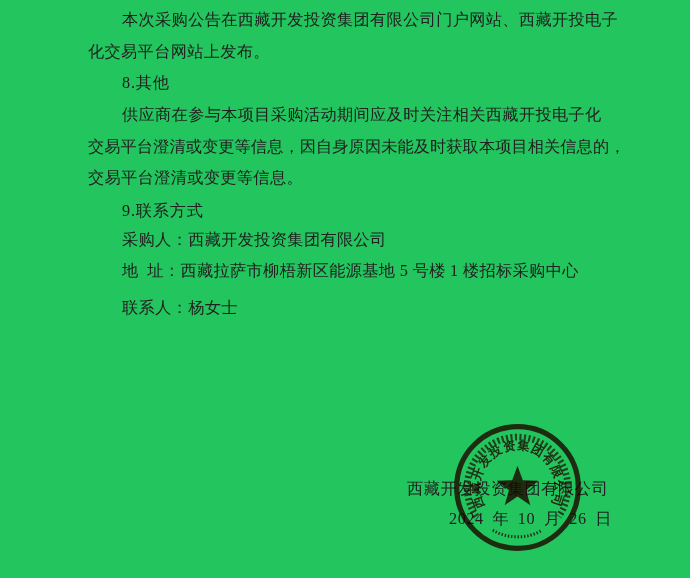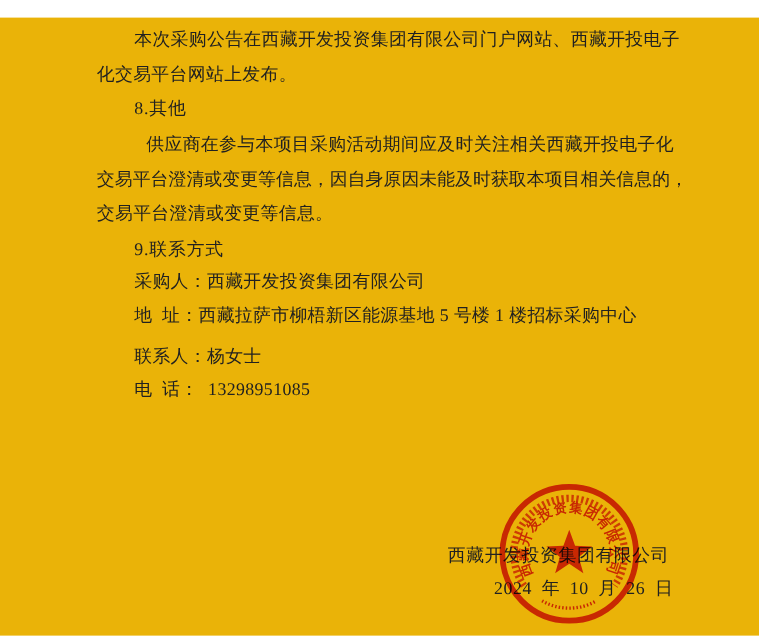--- a/index.html
+++ b/index.html
@@ -4,21 +4,21 @@
 <style>
   html, body { margin: 0; padding: 0; }
   body {
     width: 690px; height: 578px;
     background: #ffffff;
     font-family: "Liberation Serif", "DejaVu Serif", serif;
     color: #212121;
     position: relative;
     overflow: hidden;
   }
-  .page { position: absolute; inset: 0; background: #eab308; margin-top: 16px; }
+  .page { position: absolute; inset: 0; background: #22c55e; }
   .line {
     position: absolute;
     font-size: 16.2px;
     line-height: 20px;
     letter-spacing: 0.35px;
     white-space: pre;
   }
   .heading { font-weight: normal; letter-spacing: 0.8px; }
   .sig { letter-spacing: 0.6px; }
   .date-line { word-spacing: 4px; font-family: Liberation Serif, serif; }
@@ -37,29 +37,28 @@
 </style>
 </head>
 <body>
 
 <div class="page">
 
   <div class="line" style="left:122px; top:10px;">本次采购公告在西藏开发投资集团有限公司门户网站、西藏开投电子</div>
   <div class="line" style="left:88px; top:42px;">化交易平台网站上发布。</div>
 
   <div class="line heading" style="left:122px; top:73px;">8.其他</div>
-  <div class="line" style="left:133px; top:105px;">供应商在参与本项目采购活动期间应及时关注相关西藏开投电子化</div>
+  <div class="line" style="left:122px; top:105px;">供应商在参与本项目采购活动期间应及时关注相关西藏开投电子化</div>
   <div class="line" style="left:88px; top:137px; letter-spacing:0.1px;">交易平台澄清或变更等信息，因自身原因未能及时获取本项目相关信息的，</div>
   <div class="line" style="left:88px; top:168px;">交易平台澄清或变更等信息。</div>
 
   <div class="line heading" style="left:122px; top:201px;">9.联系方式</div>
   <div class="line" style="left:122px; top:230px;">采购人：西藏开发投资集团有限公司</div>
   <div class="line" style="left:122px; top:261px;">地  址：西藏拉萨市柳梧新区能源基地 5 号楼 1 楼招标采购中心</div>
   <div class="line" style="left:122px; top:298px;text-align:center;">联系人：杨女士</div>
-  <div class="line" style="left:122px; top:328px;">电  话：  13298951085</div>
 
   <div class="line sig" style="left:407px; top:479px;">西藏开发投资集团有限公司</div>
   <div class="line sig date-line" style="left:449px; top:509px;">2024 年 10 月 26 日</div>
 
   <svg class="seal" viewBox="0 0 140 140">
 
     <circle cx="70" cy="70" r="64" fill="none" stroke-width="5.5" stroke="#d8291c"></circle>
 
     <path d="M 26.6 100.4 A 53 53 0 1 1 113.4 100.4" fill="none" stroke-width="7" stroke-dasharray="2.2 2.5" opacity="0.85" stroke="#d8291c"></path>
 

